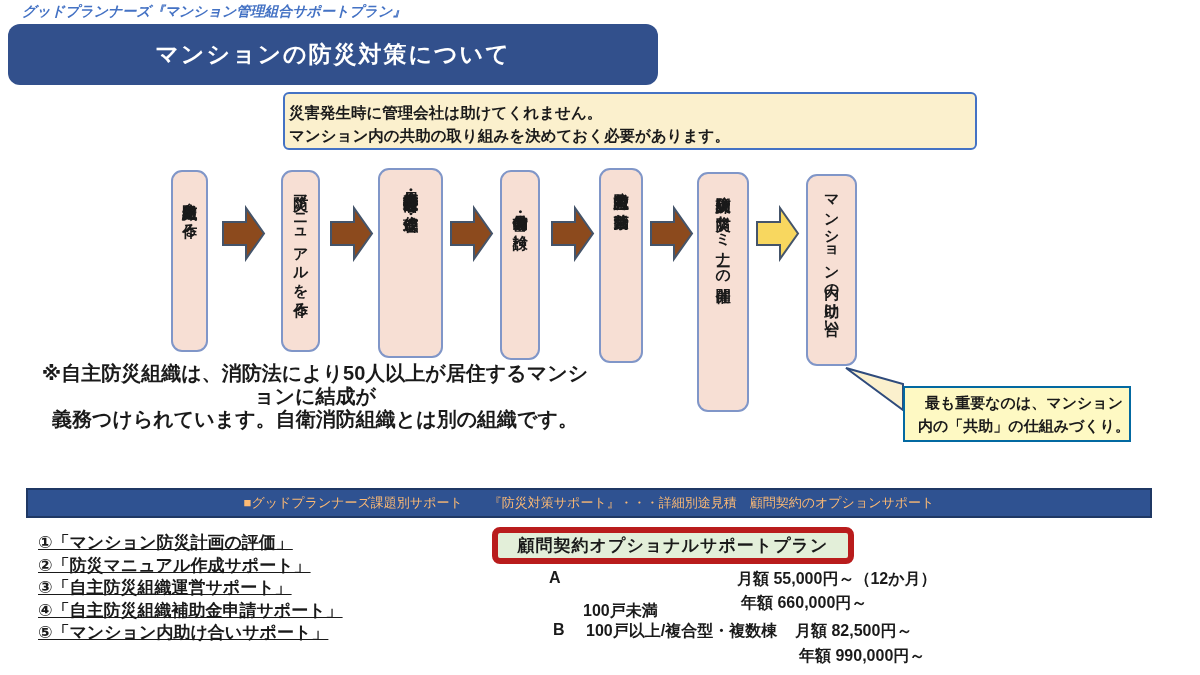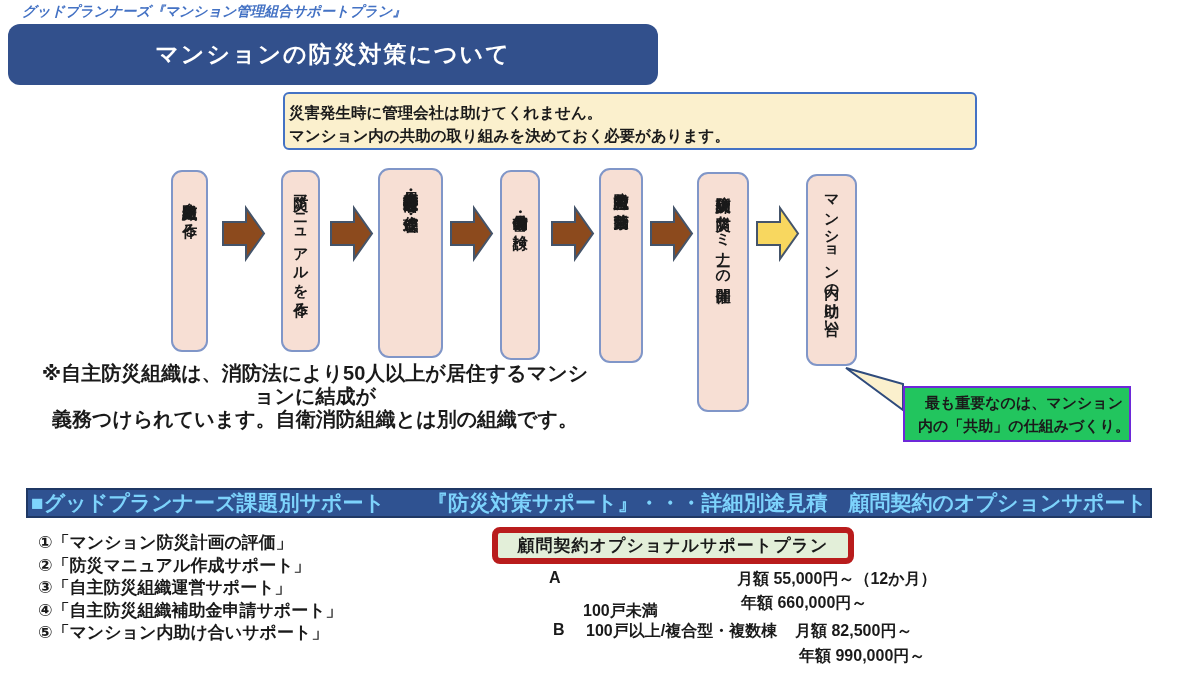--- a/index.html
+++ b/index.html
@@ -40,35 +40,35 @@
     font-size:15px;font-weight:700;line-height:1.35;
     letter-spacing:0.5px;
   }
   .arrow{display:block;}
 
   .footnote{left:35px;top:362px;width:560px;}
   .footnote .line{font-size:20px;font-weight:700;line-height:23px;text-align:center;}
 
   .callout-bubble{
     left:903px;top:386px;width:228px;height:56px;
-    background:#22c55e;border:2px solid #6d28d9;
+    background:#fef9c3;border:2px solid #0369a1;
     box-sizing:border-box;z-index:2;
     display:flex;flex-direction:column;align-items:center;justify-content:center;padding-left:14px;
   }
   .callout-bubble .line{font-size:15px;font-weight:700;line-height:23px;white-space:nowrap;}
   .callout-tail{left:842px;top:358px;z-index:1;}
 
   .support-bar{
     left:26px;top:488px;width:1126px;height:30px;
     background:#2F5291;border:2px solid #1F3864;box-sizing:border-box;
     display:flex;align-items:center;justify-content:center;
   }
-  .support-bar .t{color:#7dd3fc;font-size:21px;font-weight:700;white-space:nowrap;}
+  .support-bar .t{color:#fdba74;font-size:13px;font-weight:400;white-space:nowrap;}
 
-  .service-list{left:38px;top:532px;}
+  .service-list{left:38px;top:532px;text-decoration:underline;}
   .service-list .item{font-size:17px;font-weight:700;line-height:22.5px;white-space:nowrap;}
 
   .plan-title-box{
     left:492px;top:527px;width:362px;height:37px;
     background:#E3EFD9;border:6px solid #b91c1c;border-radius:8px;
     box-sizing:border-box;
     display:flex;align-items:center;justify-content:center;
   }
   .plan-title-box .t{font-size:17px;font-weight:700;letter-spacing:1px;}
 

